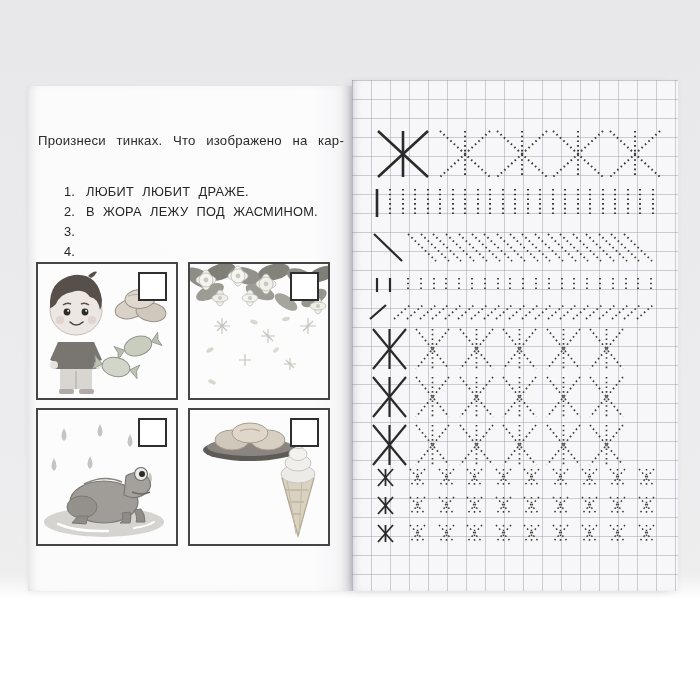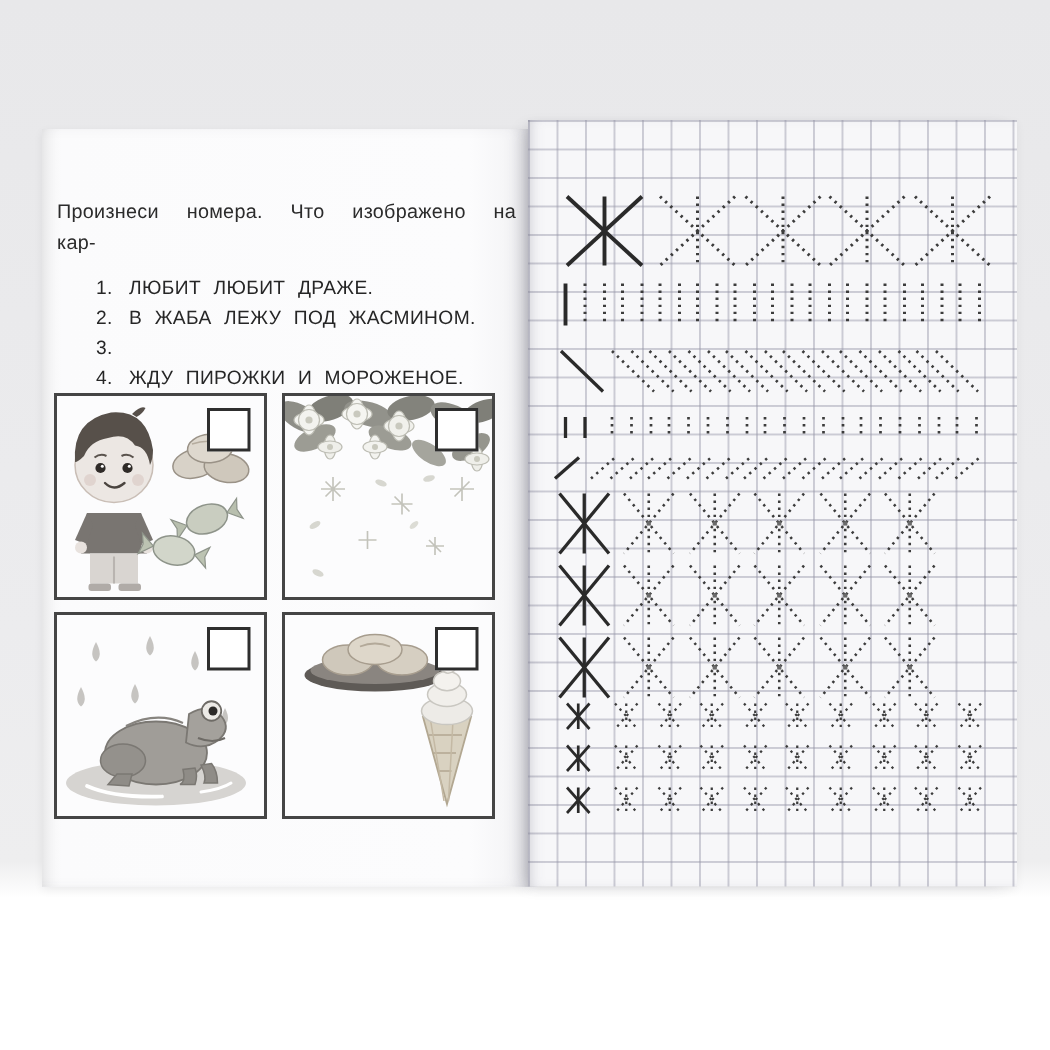--- a/index.html
+++ b/index.html
@@ -56,38 +56,37 @@
   .trace-row svg{position:absolute;overflow:visible;}
 </style>
 </head>
 <body>
 
 <div class="book">
 
   <div class="page-left">
 
     <div class="instruction">
-      <div class="jline">Произнеси номера. Что изображено на кар-</div>
+      <div class="jline">Произнеси тинках. Что изображено на кар-</div>
     </div>
 
     <div class="task-list">
       <div class="task-item">
         <span class="task-num">1.</span>
         <span class="task-text">ЛЮБИТ ЛЮБИТ ДРАЖЕ.</span>
       </div>
       <div class="task-item">
         <span class="task-num">2.</span>
-        <span class="task-text">В ЖАБА ЛЕЖУ ПОД ЖАСМИНОМ.</span>
+        <span class="task-text">В ЖОРА ЛЕЖУ ПОД ЖАСМИНОМ.</span>
       </div>
       <div class="task-item">
         <span class="task-num">3.</span>
       </div>
       <div class="task-item">
         <span class="task-num">4.</span>
-        <span class="task-text">ЖДУ ПИРОЖКИ И МОРОЖЕНОЕ.</span>
       </div>
     </div>
 
     <div class="pic-box" id="box-boy">
       <svg width="138" height="134" viewBox="0 0 138 134">
 
         <g>
           <ellipse cx="38" cy="46" rx="26" ry="25" fill="#ece7e3" stroke="#c9beb6" stroke-width="1"></ellipse>
           <path d="M12,44 Q10,16 36,11 Q60,9 64,36 Q64,42 62,46 Q60,34 52,33 Q46,24 34,28 Q22,30 18,40 Q14,44 12,44 Z" fill="#57504a"></path>
           <path d="M50,12 q6,-6 9,-4 q-2,4 -6,6 Z" fill="#57504a"></path>

